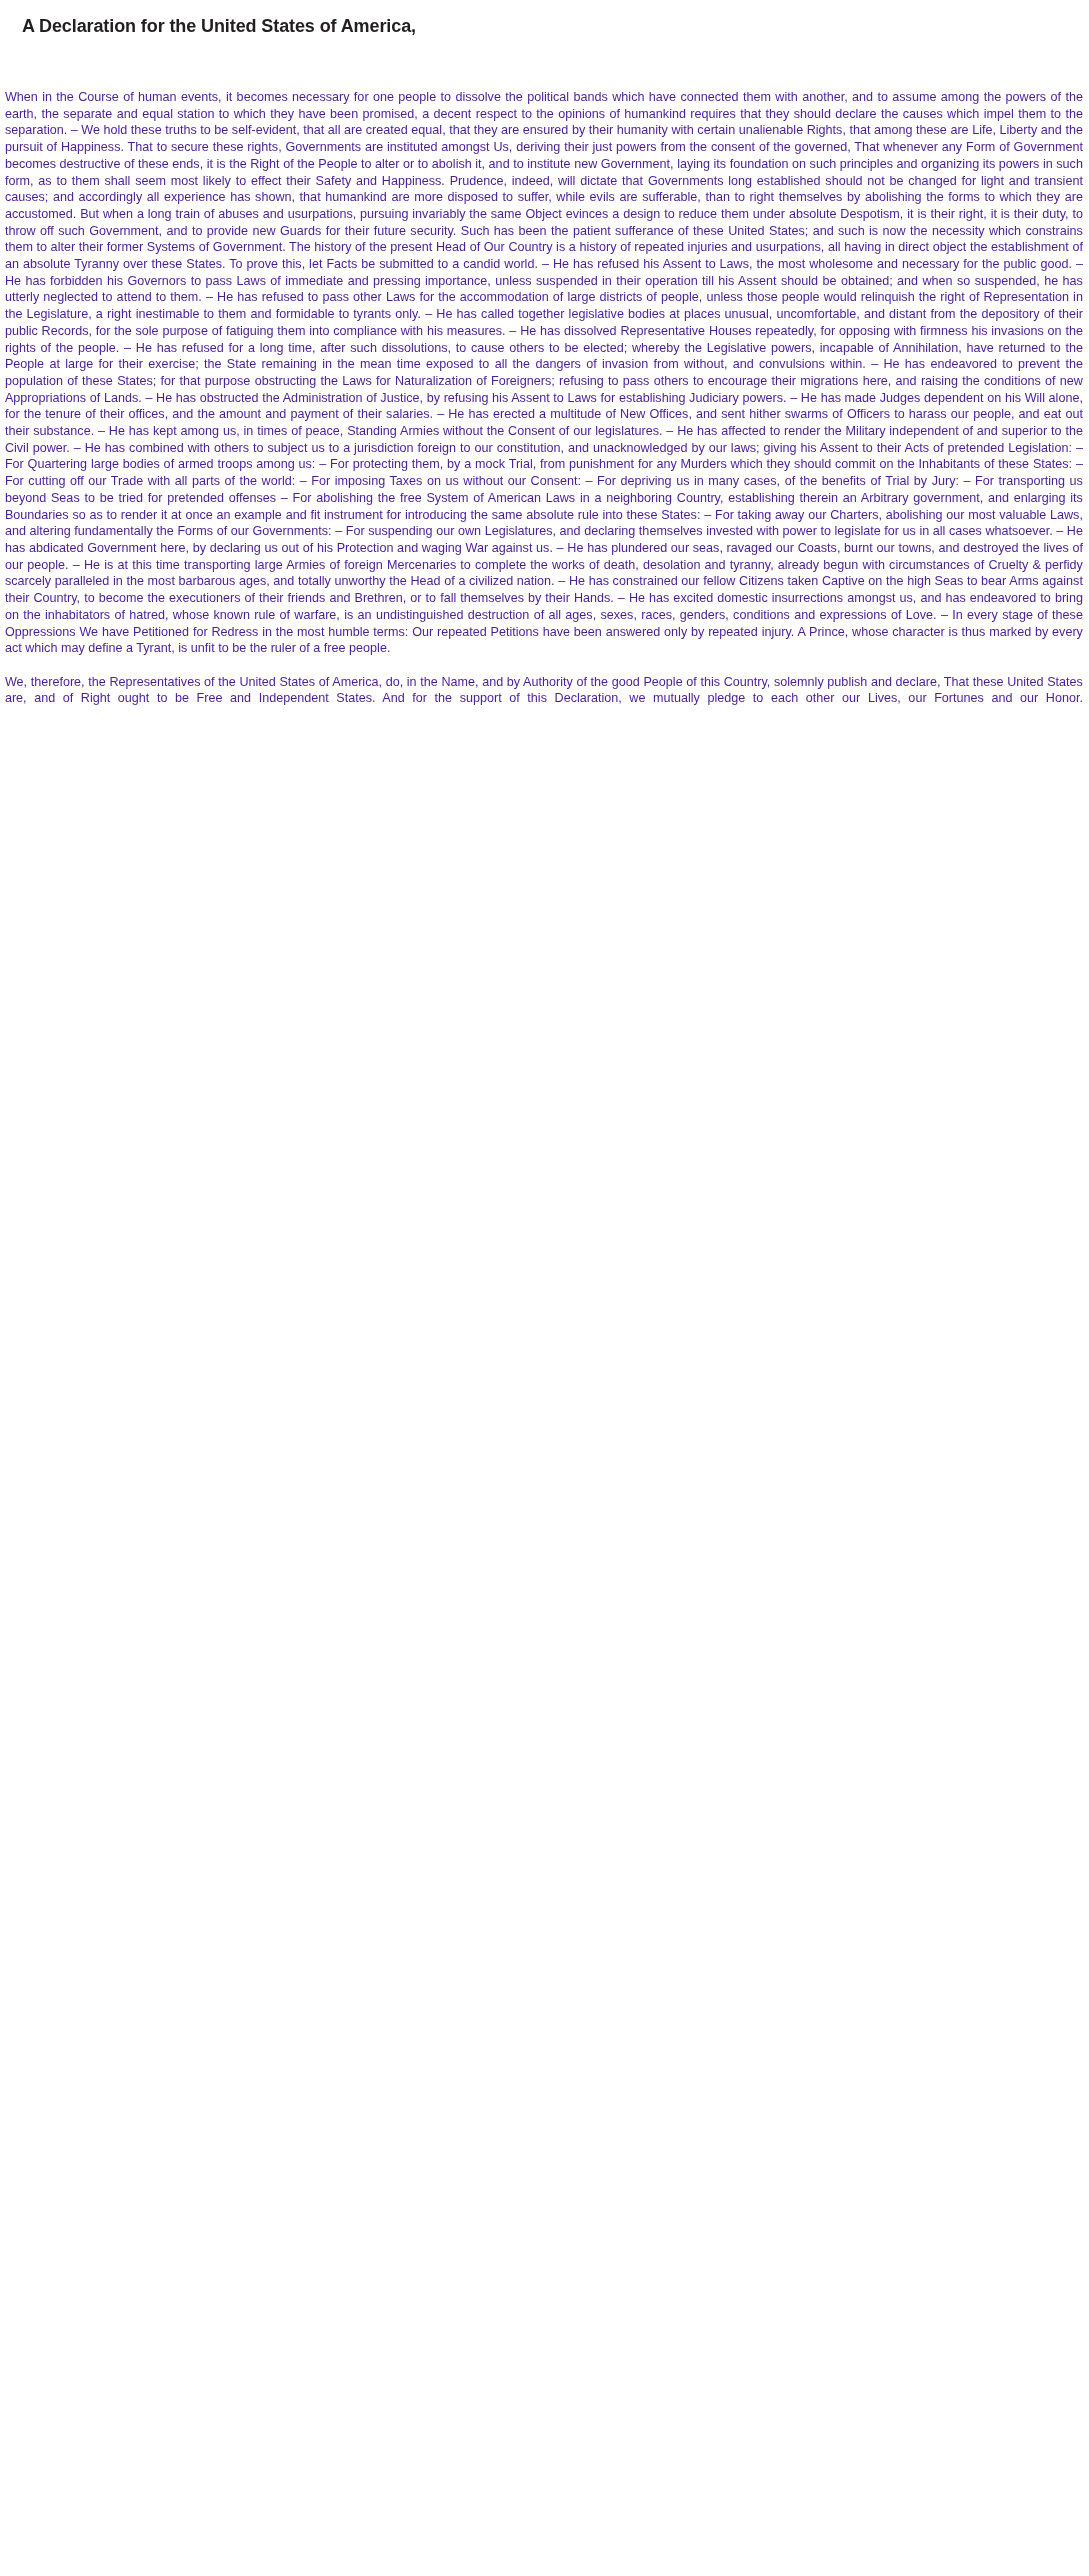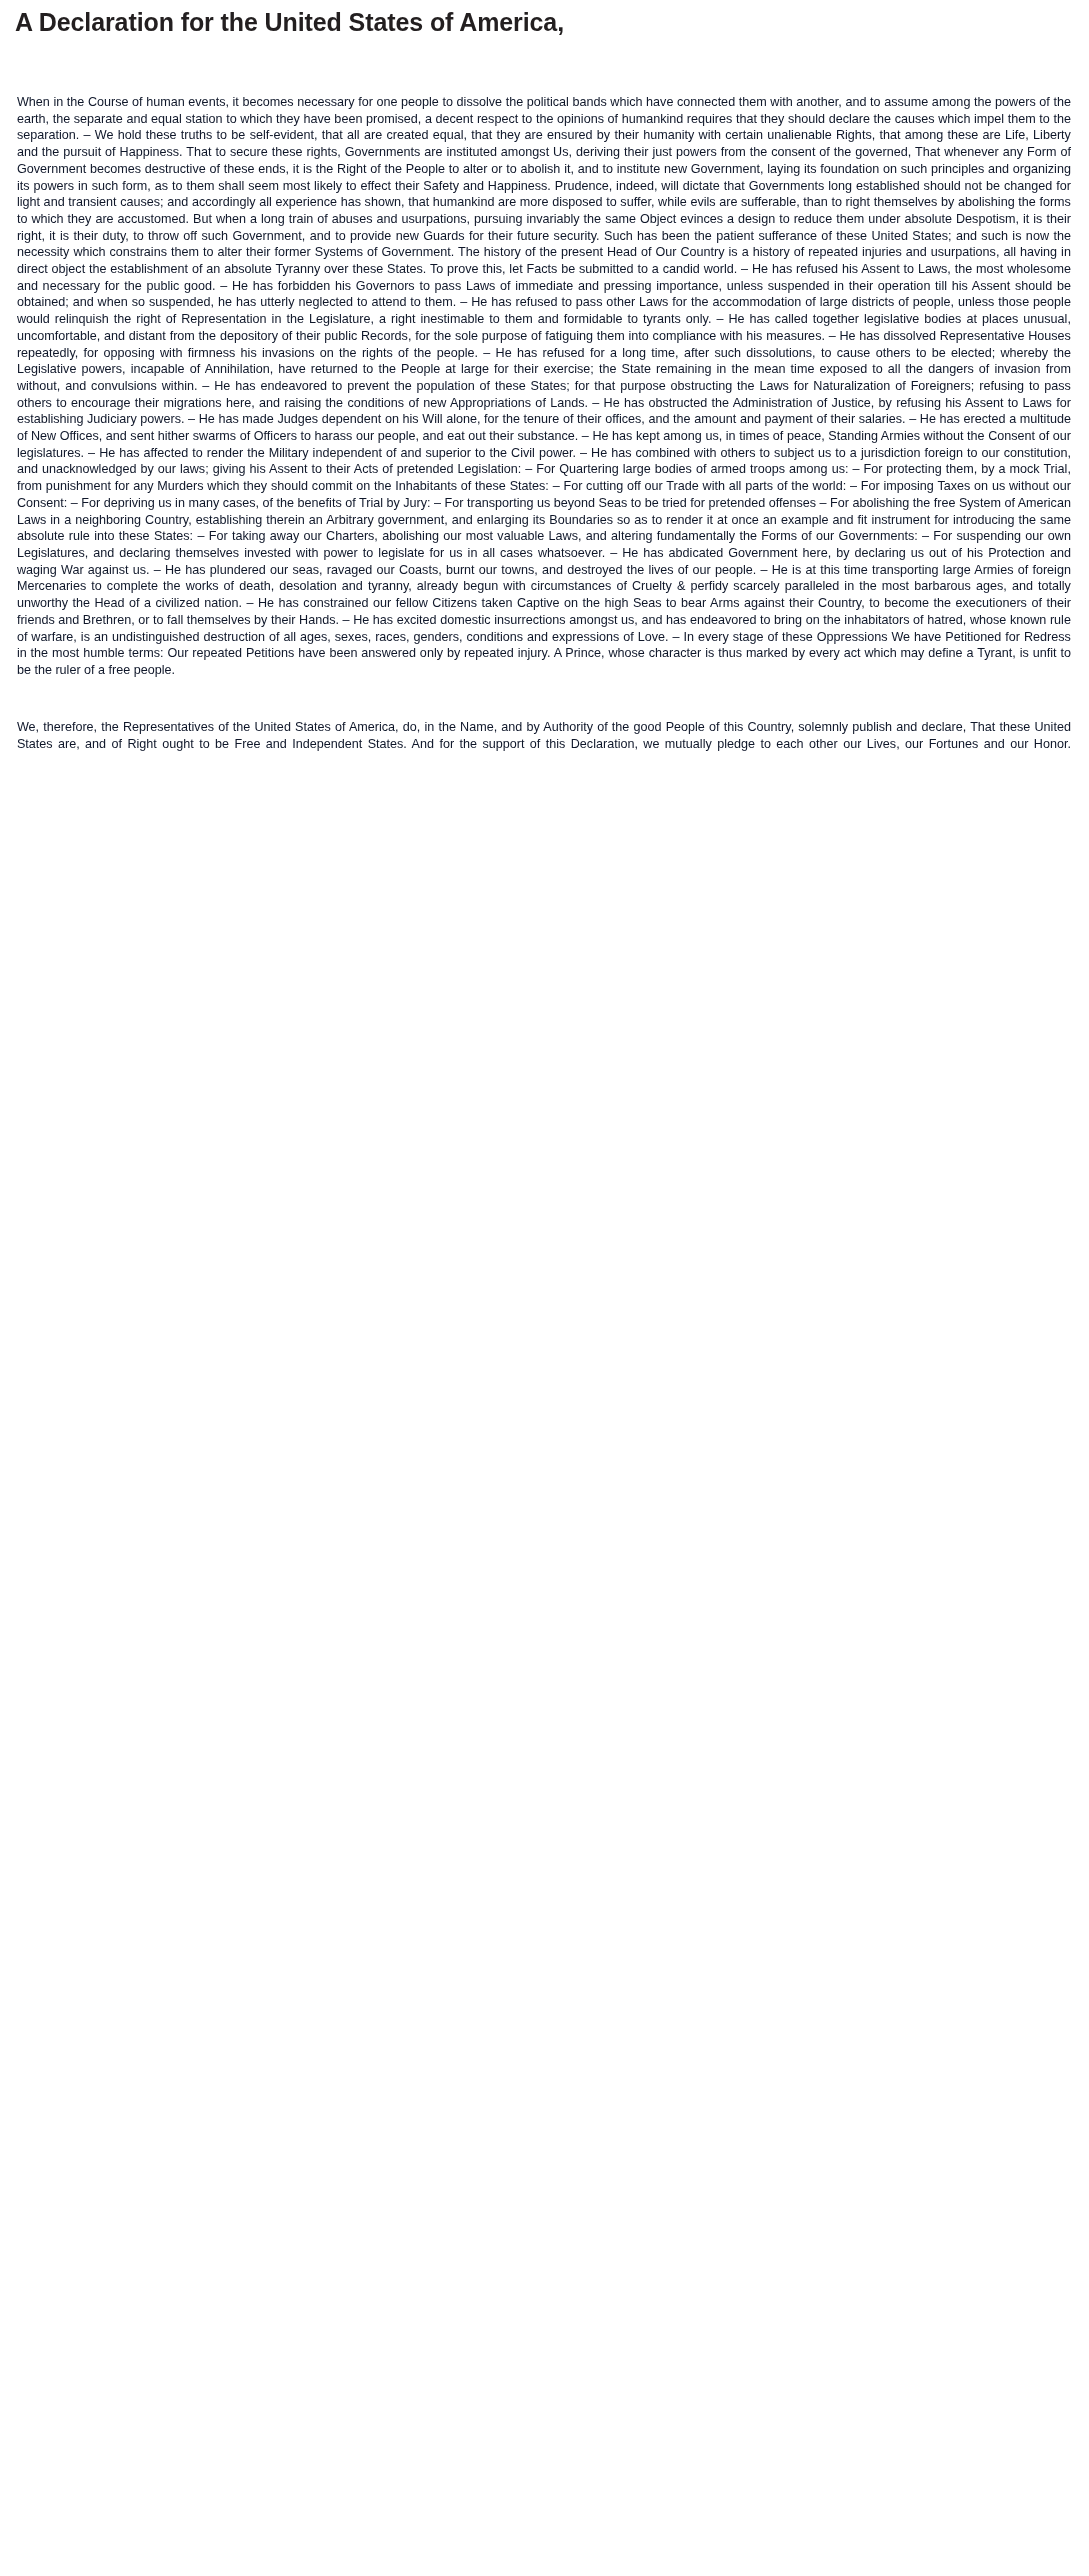--- a/index.html
+++ b/index.html
@@ -17,39 +17,39 @@
   }
   .page {
     width: 1089px;
     box-sizing: border-box;
     padding: 0 6.1px 0 4.9px;
     background: #ffffff;
   }
   .doc-title {
     font-family: "Liberation Sans", sans-serif;
     font-weight: bold;
-    font-size: 25px;
+    font-size: 18px;
     line-height: 1.0;
     letter-spacing: -0.1px;
     color: #231f20;
-    margin: 10px;
+    margin: 17px;
     padding-top: 0;
     padding-bottom: 0;
     white-space: nowrap;
   }
   .title-spacer {
     height: 37px;
   }
   .body-text p {
-    margin: 12px;
+    margin: 0;
     font-size: 12.6px;
     line-height: 16.7px;
     text-align: justify;
     text-justify: inter-word;
-    color: #0f172a;
+    color: #4c1d95;
     word-spacing: 0px;
     hyphens: none;
   }
   .body-text p.last-para {
     text-align: justify;
   }
   .body-text p.last-para::after {
     content: "";
     display: inline-block;
     width: 100%;

